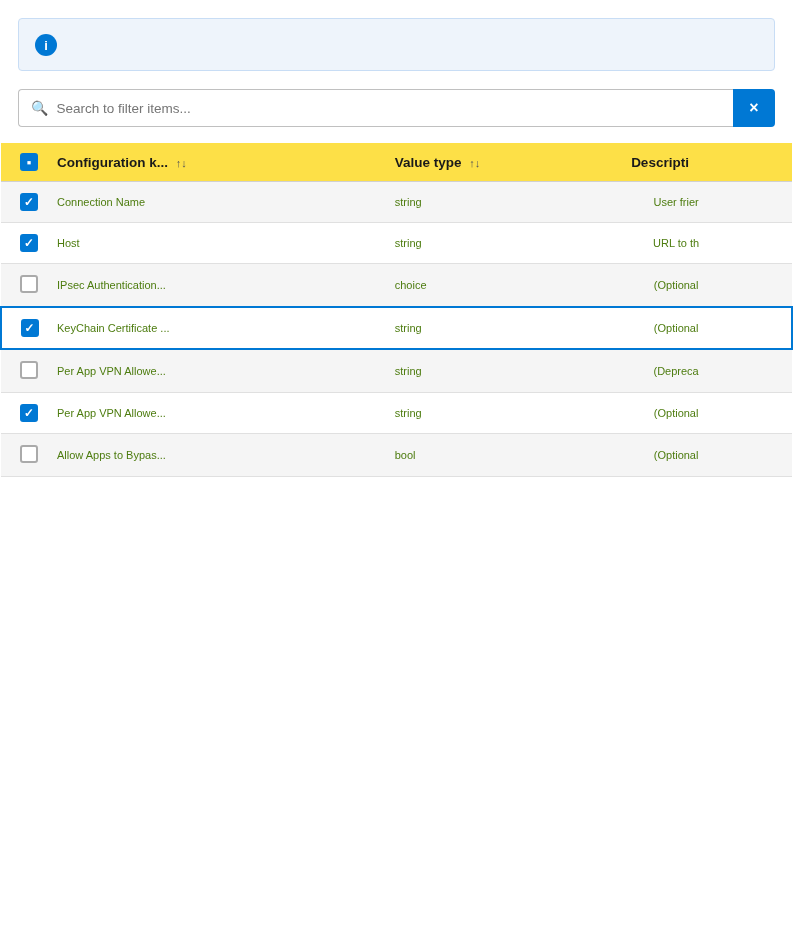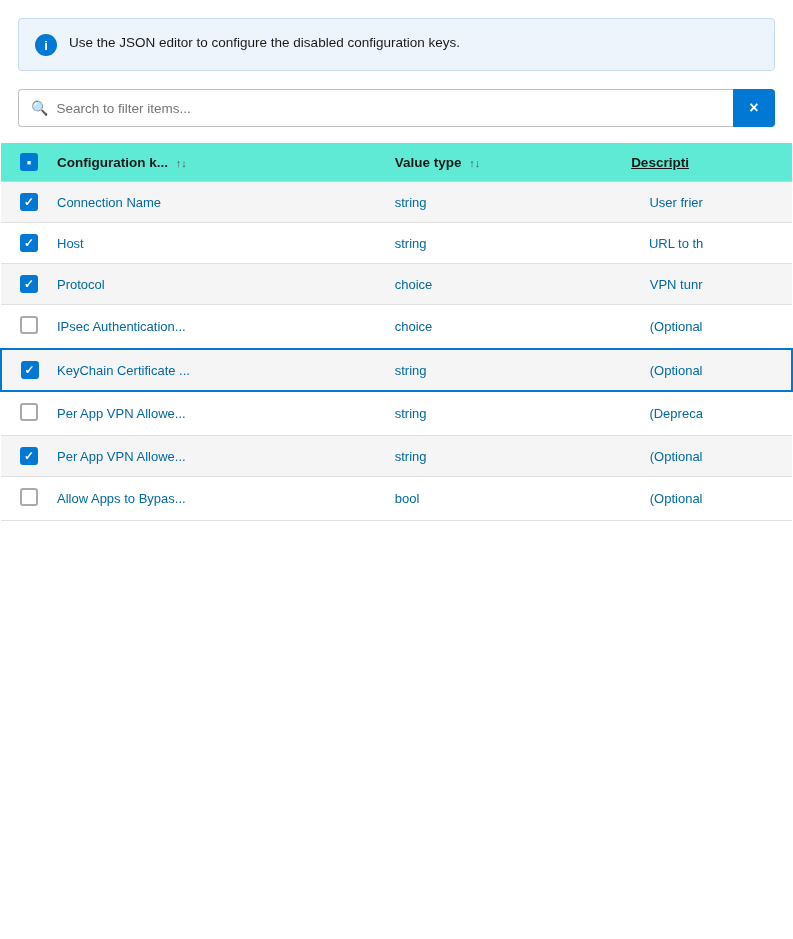--- a/index.html
+++ b/index.html
@@ -90,21 +90,21 @@
     .table-container {
       margin: 16px 0 0 0;
       border-collapse: collapse;
       width: 100%;
     }
     table {
       width: 100%;
       border-collapse: collapse;
     }
     thead tr {
-      background: #5eead4;
+      background: #fde047;
       border-bottom: 1px solid #d0d0d0;
     }
     thead th {
       padding: 10px 8px;
       text-align: left;
       font-size: 13.5px;
       font-weight: 600;
       color: #1a1a1a;
       white-space: nowrap;
     }
@@ -114,21 +114,20 @@
       padding-left: 16px;
     }
     th.col-config {
       min-width: 200px;
     }
     th.col-value {
       min-width: 140px;
     }
     th.col-desc {
       min-width: 100px;
-      text-decoration: underline;
     }
     .sort-icon {
       display: inline-block;
       font-size: 11px;
       color: #555;
       margin-left: 4px;
     }
     tbody tr {
       border-bottom: 1px solid #e0e0e0;
     }
@@ -137,22 +136,22 @@
     }
     tbody tr:nth-child(even) {
       background: #ffffff;
     }
     tbody tr.selected-row {
       border: 2px solid #0078d4;
       margin-top: 6px;
     }
     td {
       padding: 11px 8px;
-      font-size: 13px;
-      color: #0369a1;
+      font-size: 11px;
+      color: #4d7c0f;
       vertical-align: middle;
     }
     td.col-check {
       text-align: center;
       padding-left: 16px;
     }
     .checkbox {
       width: 18px;
       height: 18px;
       border: 2px solid #aaa;
@@ -203,21 +202,20 @@
       white-space: nowrap;
       display: block;
       text-align: center;
     }
   </style>
 </head>
 <body>
 
 <div class="info-banner">
   <div class="info-icon">i</div>
-  <div class="info-text">Use the JSON editor to configure the disabled configuration keys.</div>
 </div>
 
 <div class="search-bar-container">
   <div class="search-input-wrapper">
     <span class="search-icon-glyph">🔍</span>
     <input class="search-input" type="text" placeholder="Search to filter items..." style="">
   </div>
   <button class="search-clear-btn">
     <span>×</span>
   </button>
@@ -258,30 +256,20 @@
           <td class="col-check"><div class="checkbox checked"></div></td>
           <td class="col-config">
             <span class="truncated">Host</span>
           </td>
           <td class="col-value">string</td>
           <td class="col-desc">
             <span class="desc-truncated">URL to th</span>
           </td>
         </tr>
         <tr>
-          <td class="col-check"><div class="checkbox checked"></div></td>
-          <td class="col-config">
-            <span class="truncated">Protocol</span>
-          </td>
-          <td class="col-value">choice</td>
-          <td class="col-desc">
-            <span class="desc-truncated">VPN tunr</span>
-          </td>
-        </tr>
-        <tr>
           <td class="col-check"><div class="checkbox"></div></td>
           <td class="col-config">
             <span class="truncated">IPsec Authentication...</span>
           </td>
           <td class="col-value">choice</td>
           <td class="col-desc">
             <span class="desc-truncated">(Optional</span>
           </td>
         </tr>
         <tr class="selected-row">

